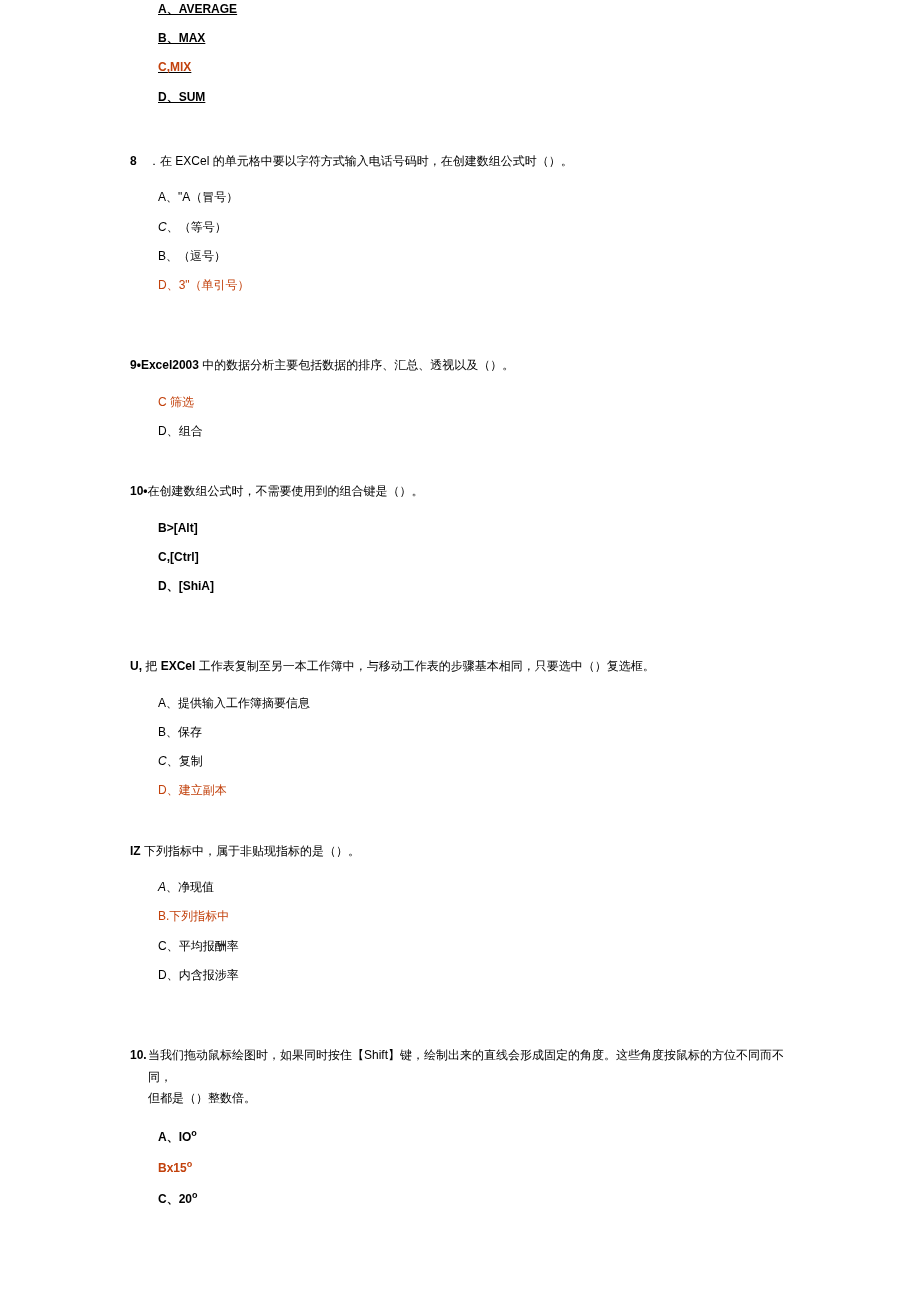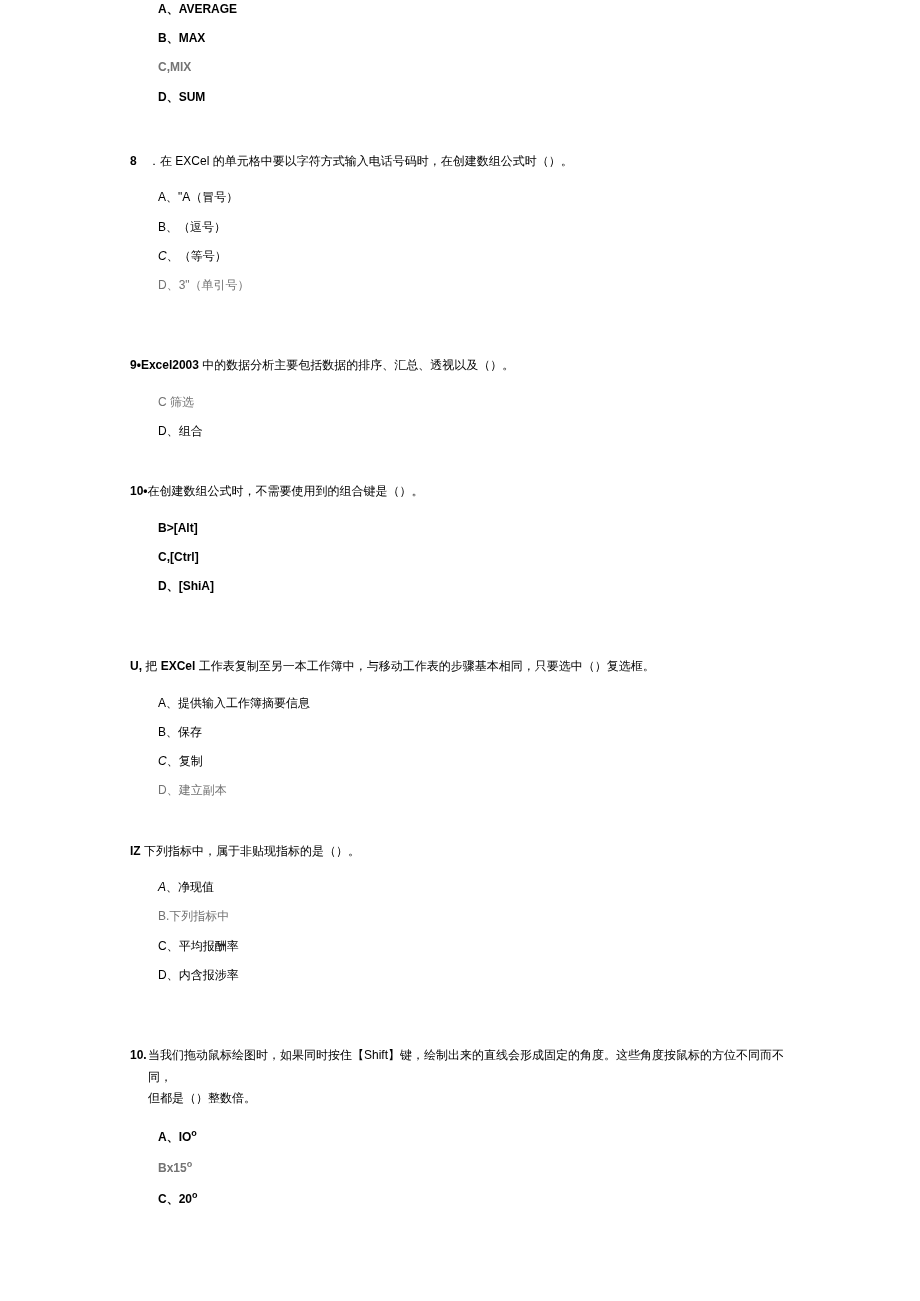--- a/index.html
+++ b/index.html
@@ -31,29 +31,30 @@
   .q-text {
     flex: 1 1 auto;
   }
   .options {
     padding-left: 28px;
   }
   .opt {
     margin-bottom: 10px;
     line-height: 1.6;
   }
-  .red { color: #737373; }
+  .red { color: #c2410c; }
   .bold { font-weight: bold; }
   .ital { font-style: italic; }
   .sup { font-size: 9px; vertical-align: super; }
 
   
   .q-top-options {
     padding-left: 28px;
     margin-bottom: 44px;
+    text-decoration: underline;
   }
 </style>
 </head>
 <body>
 
 <div class="page">
 
   <div class="q-top-options">
     <div class="opt bold">A、AVERAGE</div>
     <div class="opt bold">B、MAX</div>
@@ -61,22 +62,22 @@
     <div class="opt bold">D、SUM</div>
   </div>
 
   <div class="question">
     <div class="q-stem">
       <span class="q-num bold">8</span>
       <span class="q-text">．在 EXCel 的单元格中要以字符方式输入电话号码时，在创建数组公式时（）。</span>
     </div>
     <div class="options">
       <div class="opt">A、"A（冒号）</div>
+      <div class="opt"><span class="ital">C</span>、（等号）</div>
       <div class="opt">B、（逗号）</div>
-      <div class="opt"><span class="ital">C</span>、（等号）</div>
       <div class="opt red">D、3"（单引号）</div>
     </div>
   </div>
 
   <div style="height:20px"></div>
 
   <div class="question">
     <div class="q-stem">
       <span class="q-text"><span class="bold">9•</span><span class="bold">Excel2003</span> 中的数据分析主要包括数据的排序、汇总、透视以及（）。</span>
     </div>

